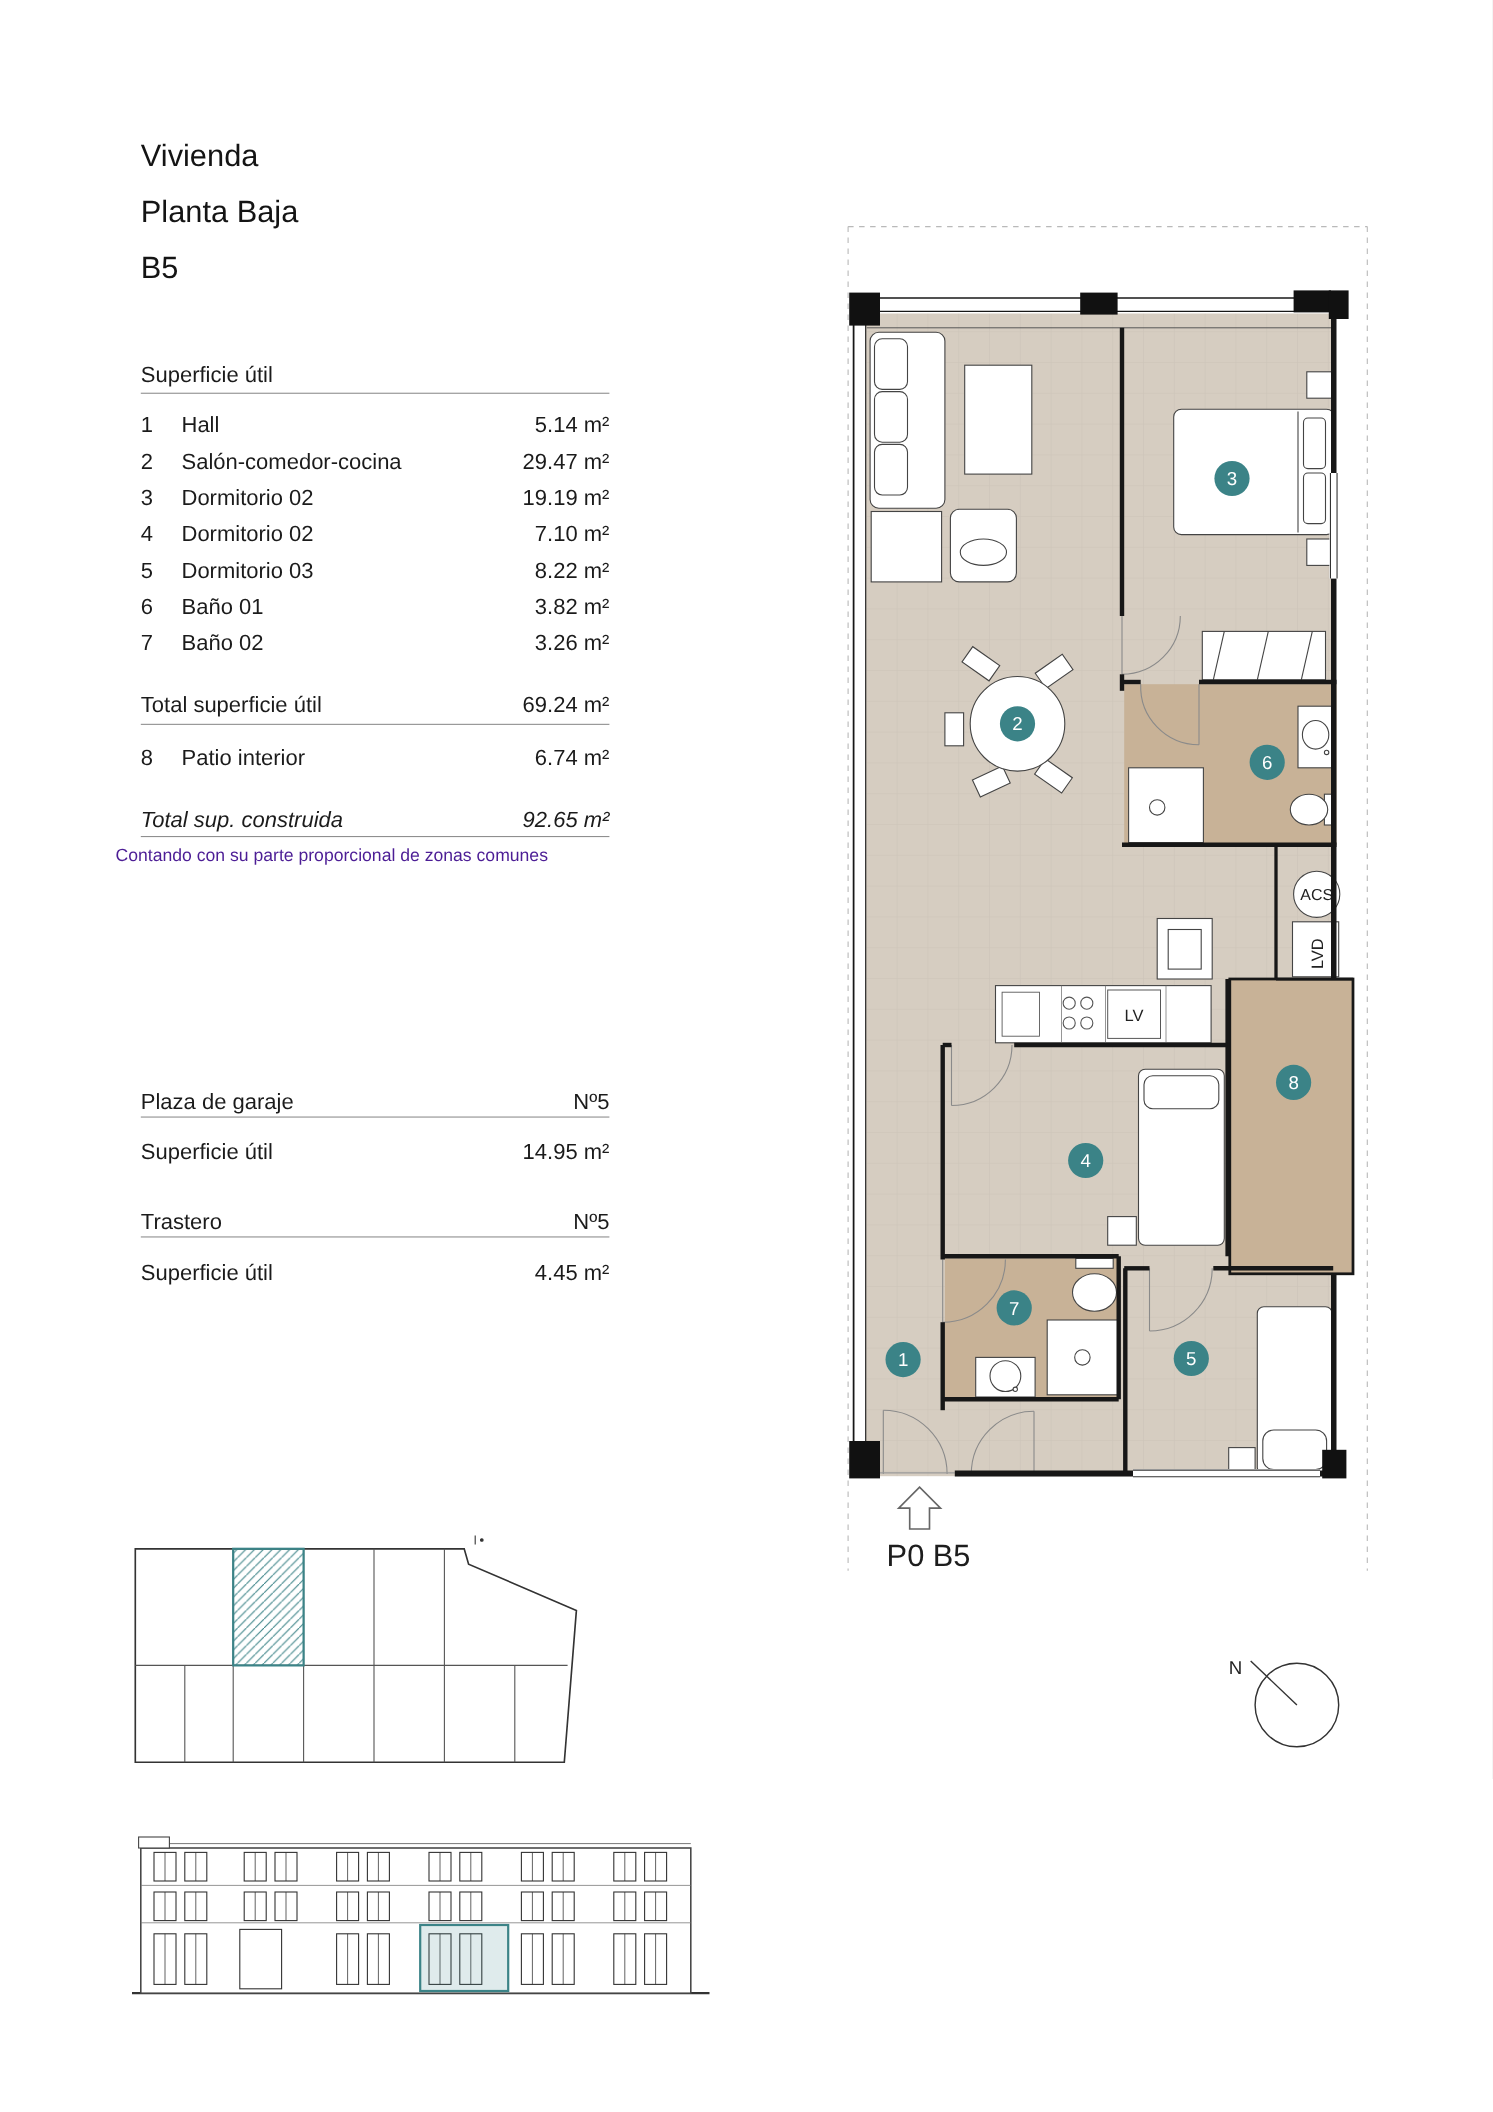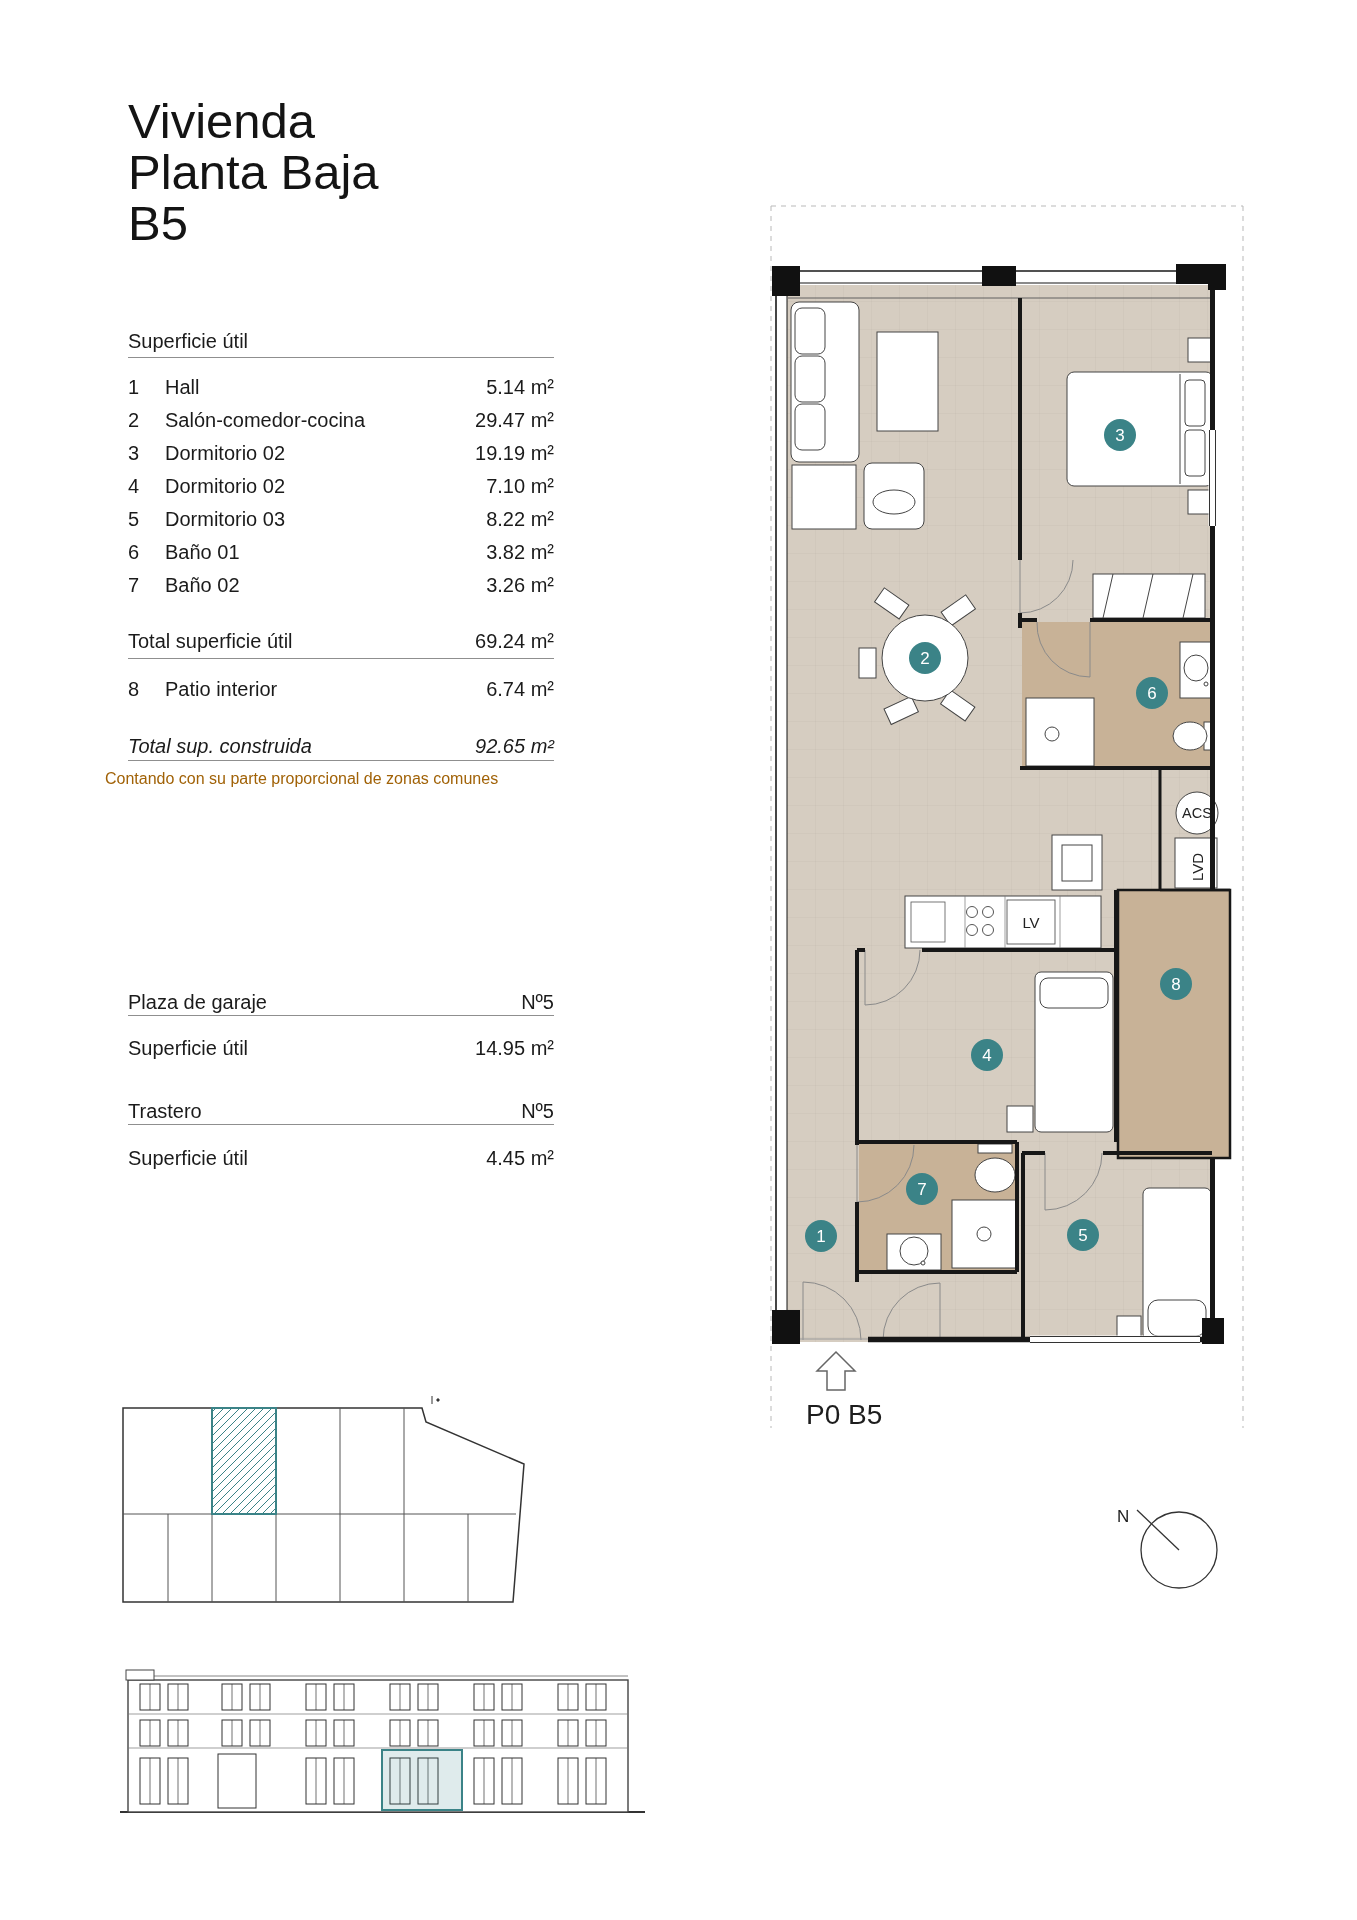--- a/index.html
+++ b/index.html
@@ -1,28 +1,28 @@
 <!DOCTYPE html>
 <html><head>
 <meta charset="utf-8">
 <style>
   html,body{margin:0;padding:0;background:#e8e8e8;}
   .page{
     position:relative;width:1357px;height:1920px;background:#ffffff;
     font-family:"Liberation Sans", sans-serif;color:#1b1b1b;overflow:hidden;margin:0 auto;
   }
-  .title{position:absolute;left:128px;top:96px;font-size:49px;line-height:51px;color:#141414;letter-spacing:0;}
+  .title{position:absolute;left:128px;top:116px;font-size:28px;line-height:51px;color:#141414;letter-spacing:0;}
   .tbl{position:absolute;left:128px;top:330px;width:426px;font-size:20px;}
   .g1{position:absolute;left:128px;top:985px;width:426px;font-size:20px;}
   .trow{position:absolute;left:0;width:100%;display:flex;align-items:baseline;}
   .trow .num{width:37px;flex:0 0 37px;}
   .trow .lbl{flex:1;}
   .trow .val{text-align:center;white-space:nowrap;}
   .rule{position:absolute;left:0;width:100%;border-top:1px solid #8f8f8f;height:0;}
-  .note{position:absolute;left:-23px;top:440px;font-size:16px;color:#a16207;white-space:nowrap;}
+  .note{position:absolute;left:-23px;top:440px;font-size:16px;color:#4c1d95;white-space:nowrap;}
   svg text{font-family:"Liberation Sans", sans-serif;}
   .planlab{fill:#222;}
 </style>
 </head>
 <body>
 
 <div class="page">
 
   <div class="title">
     <div>Vivienda</div>

